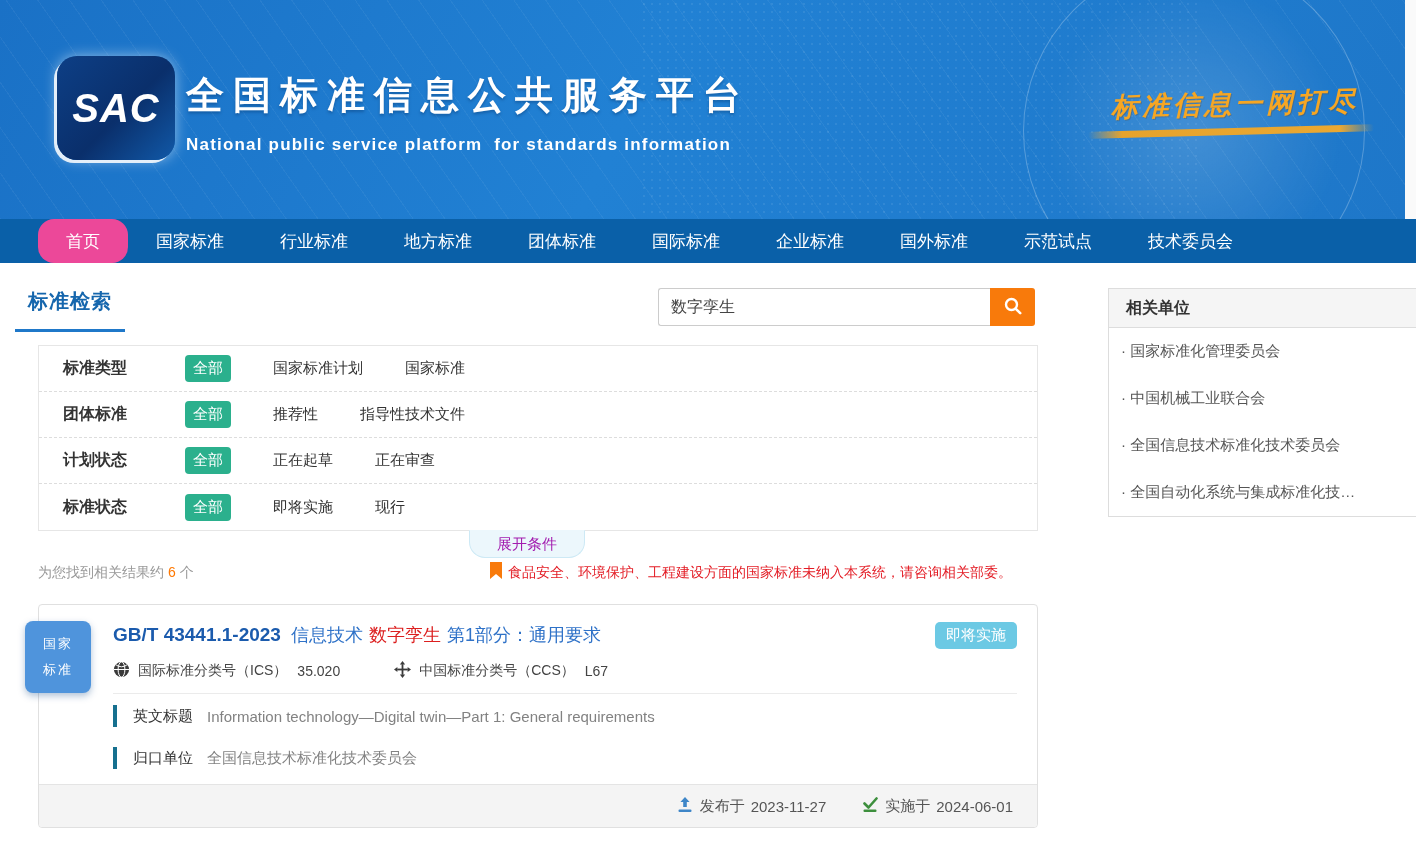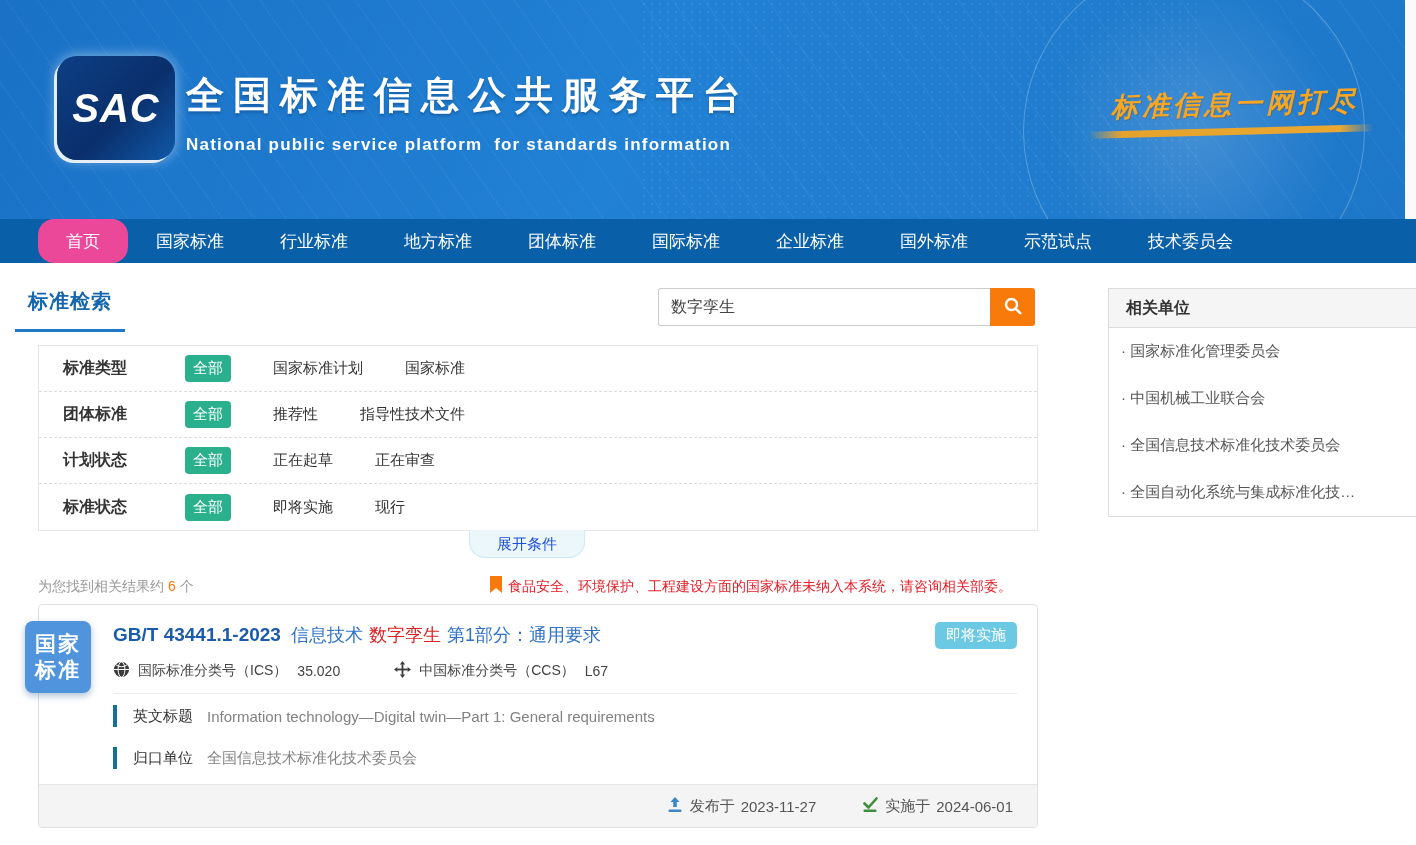--- a/index.html
+++ b/index.html
@@ -59,35 +59,35 @@
   .filter-row { height:46px; display:flex; align-items:center; padding-left:24px;
     border-bottom:1px dashed #ddd; }
   .filter-row:last-child { border-bottom:none; }
   .filter-label { width:96px; font-size:16px; font-weight:bold; color:#333; }
   .badge-all { margin-left:26px; width:46px; height:27px; background:#2bb08d; color:#fff; font-size:15px;
     display:flex; align-items:center; justify-content:center; border-radius:4px; cursor:pointer; }
   .filter-opt { margin-left:42px; font-size:15px; color:#333; cursor:pointer; }
   .expand-pill { position:absolute; left:469px; top:530px; width:116px; height:28px;
     background:#ecf7fc; border:1px solid #cde9f5; border-top:1px solid #ecf7fc;
     border-radius:0 0 16px 16px; display:flex; align-items:center; justify-content:center;
-    color:#1d4ed8; font-size:15px; cursor:pointer; }
-
-  
-  .result-line { position:absolute; left:38px; top:576px; width:1000px; height:22px;
+    color:#a21caf; font-size:15px; cursor:pointer; }
+
+  
+  .result-line { position:absolute; left:38px; top:562px; width:1000px; height:22px;
     display:flex; align-items:center; }
   .result-count { color:#999; font-size:14px; }
   .result-count .num { color:#ff7800; margin:0 4px; }
   .notice { position:absolute; right:26px; top:0; display:flex; align-items:center; }
   .notice .txt { color:#e31c25; font-size:14px; margin-left:6px; }
 
   
   .card { position:absolute; left:38px; top:604px; width:1000px; height:224px;
     border:1px solid #e0e0e0; border-radius:4px; background:#fff; }
   .card-tag { position:absolute; left:-14px; top:16px; width:66px; height:72px; background:#4f94dc;
-    border-radius:8px; box-shadow:0 3px 7px rgba(30,80,140,.35); color:#fff; font-size:21px; font-weight:bold;
+    border-radius:8px; box-shadow:0 3px 7px rgba(30,80,140,.35); color:#fff; font-size:13px; font-weight:normal;
     display:flex; flex-direction:column; align-items:center; justify-content:center; line-height:26px;
     letter-spacing:2px; z-index:2; cursor:pointer; }
   .card-head { position:absolute; left:74px; top:0; right:20px; }
   .card-title { margin-top:18px; font-size:18px; white-space:nowrap; cursor:pointer; }
   .card-title .code { color:#1b5bad; font-weight:bold; font-size:19px; margin-right:10px; }
   .card-title .part { color:#2f72c8; }
   .card-title .hl { color:#dc1f1f; margin:0 6px; }
   .status-badge { position:absolute; right:0; top:17px; background:#6cc9e4; color:#fff; font-size:15px;
     padding:4px 11px; border-radius:5px; }
   .class-row { margin-top:14px; display:flex; align-items:center; font-size:14px; color:#444; }
@@ -96,21 +96,21 @@
   .class-item .val { margin-left:10px; }
   .card-divider { position:absolute; left:74px; right:20px; top:88px; border-top:1px solid #ebebeb; }
   .detail-row { position:absolute; left:74px; display:flex; align-items:center; }
   .detail-row .bar { width:4px; height:22px; background:#16708f; margin-right:16px; }
   .detail-row .lbl { font-size:15px; color:#333; margin-right:14px; white-space:nowrap; }
   .detail-row .val { font-size:15px; color:#828282; white-space:nowrap; }
   .detail-row.r1 { top:100px; }
   .detail-row.r2 { top:142px; }
   .card-footer { position:absolute; left:0; right:0; bottom:0; height:43px; background:#f4f4f4;
     border-top:1px solid #e4e4e4; border-radius:0 0 4px 4px;
-    display:flex; align-items:center; justify-content:flex-end; padding-right:24px;gap:10px; }
+    display:flex; align-items:center; justify-content:flex-end; padding-right:24px; }
   .date-item { display:flex; align-items:center; margin-left:36px; font-size:15px; color:#555; }
   .date-item svg { margin-right:7px; }
   .date-item .dlbl { margin-right:6px; }
 
   
   .sidebar { position:absolute; left:1072px; top:288px; width:316px; border:1px solid #ddd; background:#fff;margin-left:36px; }
   .sidebar-head { height:39px; background:#f5f5f5; border-bottom:1px solid #ddd;
     display:flex; align-items:center; padding-left:17px; }
   .sidebar-head span { font-size:16px; font-weight:bold; color:#333; }
   .sidebar-item { padding:14px 14px 14px 12px; font-size:15px; color:#555; white-space:nowrap;

